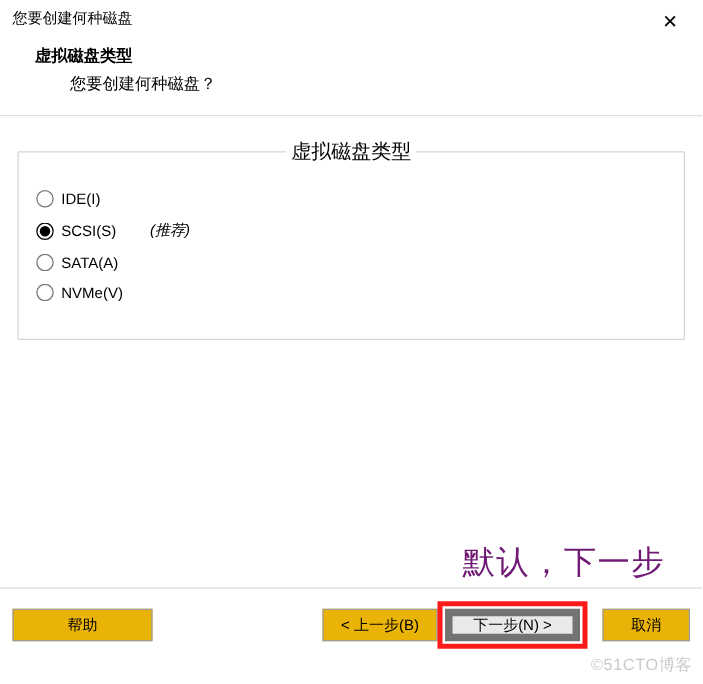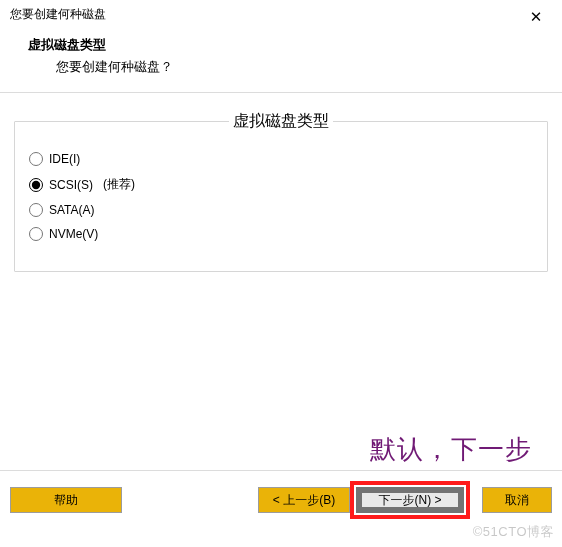--- a/index.html
+++ b/index.html
@@ -51,21 +51,21 @@
     font-size: 16px;
     text-align: center;
   }
   .radio-row {
     display: flex;
     align-items: center;
     gap: 6px;
     margin: 10px 0 6px 0;
     font-size: 12px;
   }
-  .radio-row .hint { margin-left: 4px; }
+  .radio-row .hint { margin-left: 21px; font-style: italic; }
   input[type=radio] {
     width: 14px; height: 14px;
     margin: 0;
     accent-color: #000;
   }
 
   .annotation {
     position: absolute;
     right: 30px; top: 432px;
     color: #701a75;

